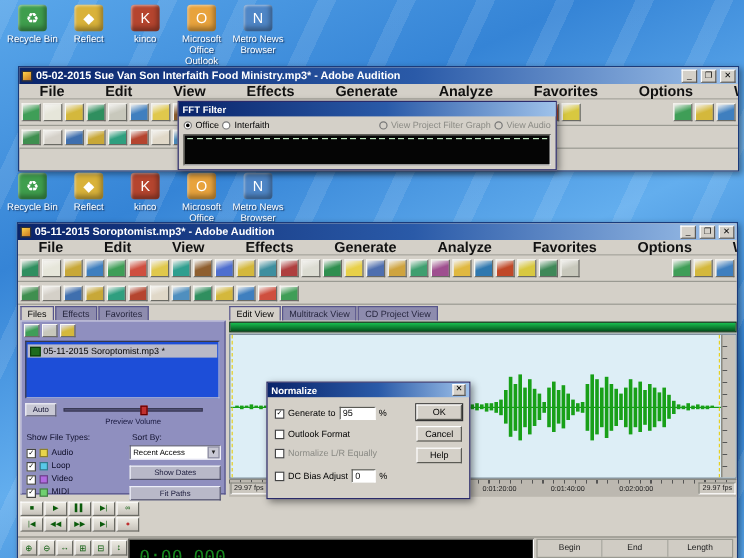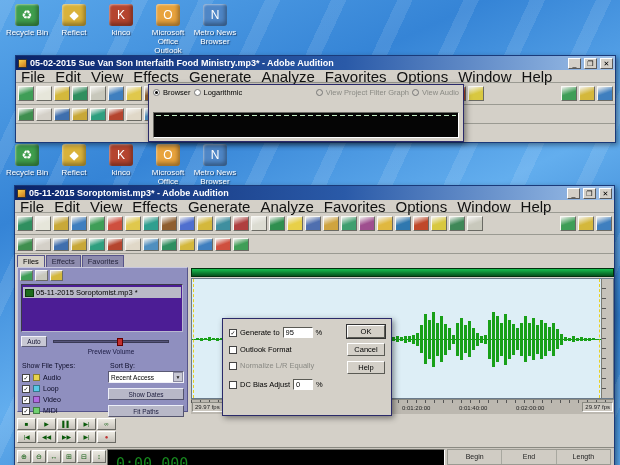--- a/index.html
+++ b/index.html
@@ -16,21 +16,21 @@
 .win{position:absolute;background:#d4d0c8;border:1px solid #1a3a7a;box-shadow:2px 2px 5px rgba(0,0,0,.4);overflow:hidden;}
 #win-top{left:15px;top:55px;width:601px;height:88px;}
 #win-bottom{left:14px;top:185px;width:601px;height:292px;}
 .titlebar{height:14px;display:flex;align-items:center;gap:3px;padding:0 2px;
   background:linear-gradient(90deg,#0a246a,#2a5aa8 55%,#9fc2ea);}
 .app-ico{width:9px;height:9px;background:linear-gradient(145deg,#ffd24a,#c87820);border:1px solid #333;flex:none;}
 .title-text{color:#fff;font-size:9px;font-weight:bold;white-space:nowrap;overflow:hidden;flex:1;}
 .wb{flex:none;width:13px;height:11px;background:#d4d0c8;border:1px solid;border-color:#fff #5a5a5a #5a5a5a #fff;
   font-size:7px;line-height:9px;text-align:center;color:#000;}
 .menubar{height:13px;display:flex;align-items:center;background:#d4d0c8;border-bottom:1px solid #9a9a92;}
-.mi{font-size:15px;color:#111;padding:0 5px;}
+.mi{font-size:12px;color:#111;padding:0 17px;font-weight:bold;}
 .toolbar{height:22px;display:flex;justify-content:space-between;align-items:center;background:#d4d0c8;border-bottom:1px solid #9a9a92;padding:0 2px;}
 .toolbar.row2{height:19px;}
 .tb-group{display:flex;gap:2px;}
 .tbi{width:16px;height:15px;border:1px solid;border-color:#f8f8f4 #6a6a64 #6a6a64 #f8f8f4;flex:none;}
 .toolbar.row2 .tbi{height:13px;}
 .dlg{position:absolute;background:#d4d0c8;border:1px solid #2a2a6a;box-shadow:2px 2px 6px rgba(0,0,0,.45);}
 #fft-dialog{left:148px;top:84px;width:316px;height:58px;z-index:5;}
 #normalize-dialog{left:222px;top:318px;width:170px;height:98px;z-index:6;}
 .dlg-title{height:12px;display:flex;align-items:center;padding:0 3px;background:linear-gradient(90deg,#0a246a,#2a5aa8 55%,#9fc2ea);}
 .dlg-title-text{color:#fff;font-size:8px;font-weight:bold;flex:1;}
@@ -47,21 +47,21 @@
 .fft-graph::before{content:"";position:absolute;left:2px;right:2px;top:2px;height:1px;
   background:repeating-linear-gradient(90deg,#bfe8bf 0 5px,transparent 5px 8px);}
 .left-panel{position:absolute;left:2px;top:69px;width:171px;height:157px;}
 .panel-tabs{height:12px;display:flex;gap:1px;}
 .ptab{font-size:7.5px;padding:1px 5px 0;background:#8e8cae;color:#26263e;border:1px solid #56548a;border-bottom:none;}
 .ptab.active{background:#d4d0c8;color:#000;}
 .panel-body{position:absolute;left:0;right:0;top:12px;bottom:0;background:#8f8fbf;
   border:1px solid;border-color:#c8c8e0 #56548a #56548a #c8c8e0;}
 .mini-tb{position:absolute;left:2px;top:2px;display:flex;gap:2px;}
 .mini-tb .tbi{width:13px;height:11px;}
-.file-list{position:absolute;left:3px;top:16px;width:162px;height:48px;background:#4c1d95;
+.file-list{position:absolute;left:3px;top:16px;width:162px;height:48px;background:#1d4ed8;
   border:1px solid;border-color:#3a3a46 #b8b8d0 #b8b8d0 #3a3a46;}
 .file-row{position:absolute;left:1px;right:1px;top:2px;height:11px;background:#b9b9c7;display:flex;align-items:center;gap:2px;padding:0 2px;}
 .file-ico{width:9px;height:8px;background:#1d6b1d;border:1px solid #0c3c0c;flex:none;}
 .file-name{font-size:7.5px;color:#000;white-space:nowrap;overflow:hidden;}
 .auto-btn{position:absolute;left:3px;top:68px;width:26px;height:11px;font-size:6.5px;background:#c8c8d4;
   border:1px solid;border-color:#f0f0f8 #5a5a74 #5a5a74 #f0f0f8;color:#101030;font-family:inherit;padding:0;}
 .slider{position:absolute;left:35px;top:72px;width:116px;height:3px;background:#55547a;border:1px solid #3a3a56;}
 .slider-handle{position:absolute;left:55%;top:-3px;width:6px;height:8px;background:#c03030;border:1px solid #600;}
 .pv-label{position:absolute;left:35px;top:80px;width:116px;text-align:center;font-size:6.5px;color:#1a1a40;}
 .sft-label{position:absolute;left:4px;top:94px;font-size:7px;color:#10102c;}
@@ -236,25 +236,28 @@
           <span class="tbi" style="background: linear-gradient(160deg, rgba(255, 255, 255, 0.75) 0%, rgb(200, 168, 56) 50%, rgb(200, 168, 56) 100%);"></span>
           <span class="tbi" style="background: linear-gradient(160deg, rgba(255, 255, 255, 0.75) 0%, rgb(47, 159, 127) 50%, rgb(47, 159, 127) 100%);"></span>
           <span class="tbi" style="background: linear-gradient(160deg, rgba(255, 255, 255, 0.75) 0%, rgb(181, 69, 47) 50%, rgb(181, 69, 47) 100%);"></span>
           <span class="tbi" style="background: linear-gradient(160deg, rgba(255, 255, 255, 0.75) 0%, rgb(224, 216, 200) 50%, rgb(224, 216, 200) 100%);"></span>
           <span class="tbi" style="background: linear-gradient(160deg, rgba(255, 255, 255, 0.75) 0%, rgb(79, 143, 191) 50%, rgb(79, 143, 191) 100%);"></span>
         </span>
     </div>
   </div>
 
   <div class="dlg" id="fft-dialog">
+    <div class="dlg-title">
+      <span class="dlg-title-text">FFT Filter</span>
+    </div>
     <div class="fft-row">
       <span class="radio checked"></span>
-      <span class="flbl">Browser</span>
+      <span class="flbl">Office</span>
       <span class="radio"></span>
-      <span class="flbl">Logarithmic</span>
+      <span class="flbl">Interfaith</span>
       <span class="spacer"></span>
       <span class="radio dis"></span>
       <span class="flbl dis">View Project Filter Graph</span>
       <span class="radio dis"></span>
       <span class="flbl dis">View Audio</span>
     </div>
     <div class="fft-graph"></div>
   </div>
 
   <div class="win" id="win-bottom">
@@ -380,20 +383,25 @@
         <div class="dropdown">
           <span>Recent Access</span>
           <span class="dd-arrow">▼</span>
         </div>
         <button class="pbtn" id="show-dates">Show Dates</button>
         <button class="pbtn" id="fit-paths">Fit Paths</button>
       </div>
     </div>
 
     <div class="display">
+      <div class="view-tabs" id="view-tabs">
+          <span class="ptab active">Edit View</span>
+          <span class="ptab">Multitrack View</span>
+          <span class="ptab">CD Project View</span>
+        </div>
       <div class="overview-bar"></div>
       <div class="wave-area">
         <div class="wave-center"></div>
         <div id="wave-bars">
             <span class="wbar" style="left: 4px; height: 2px; top: 59px; background: rgb(24, 160, 24);"></span>
             <span class="wbar" style="left: 8px; height: 3px; top: 58.5px; background: rgb(24, 160, 24);"></span>
             <span class="wbar" style="left: 12px; height: 2px; top: 59px; background: rgb(24, 160, 24);"></span>
             <span class="wbar" style="left: 16px; height: 4px; top: 58px; background: rgb(24, 160, 24);"></span>
             <span class="wbar" style="left: 20px; height: 2px; top: 59px; background: rgb(24, 160, 24);"></span>
             <span class="wbar" style="left: 24px; height: 3px; top: 58.5px; background: rgb(24, 160, 24);"></span>
@@ -534,20 +542,24 @@
       </div>
       <div class="sel-panel">
         <span>Begin</span>
         <span>End</span>
         <span>Length</span>
       </div>
     </div>
   </div>
 
   <div class="dlg" id="normalize-dialog">
+    <div class="dlg-title">
+      <span class="dlg-title-text">Normalize</span>
+      <span class="dlg-x">✕</span>
+    </div>
     <div class="norm-body">
       <div class="n-row" id="n-row1">
         <span class="cb">✓</span>
         <span>Generate to</span>
         <input class="n-input" value="95" style="">
         <span>%</span>
       </div>
       <div class="n-row" id="n-row2">
         <span class="cb"></span>
         <span>Outlook Format</span>

